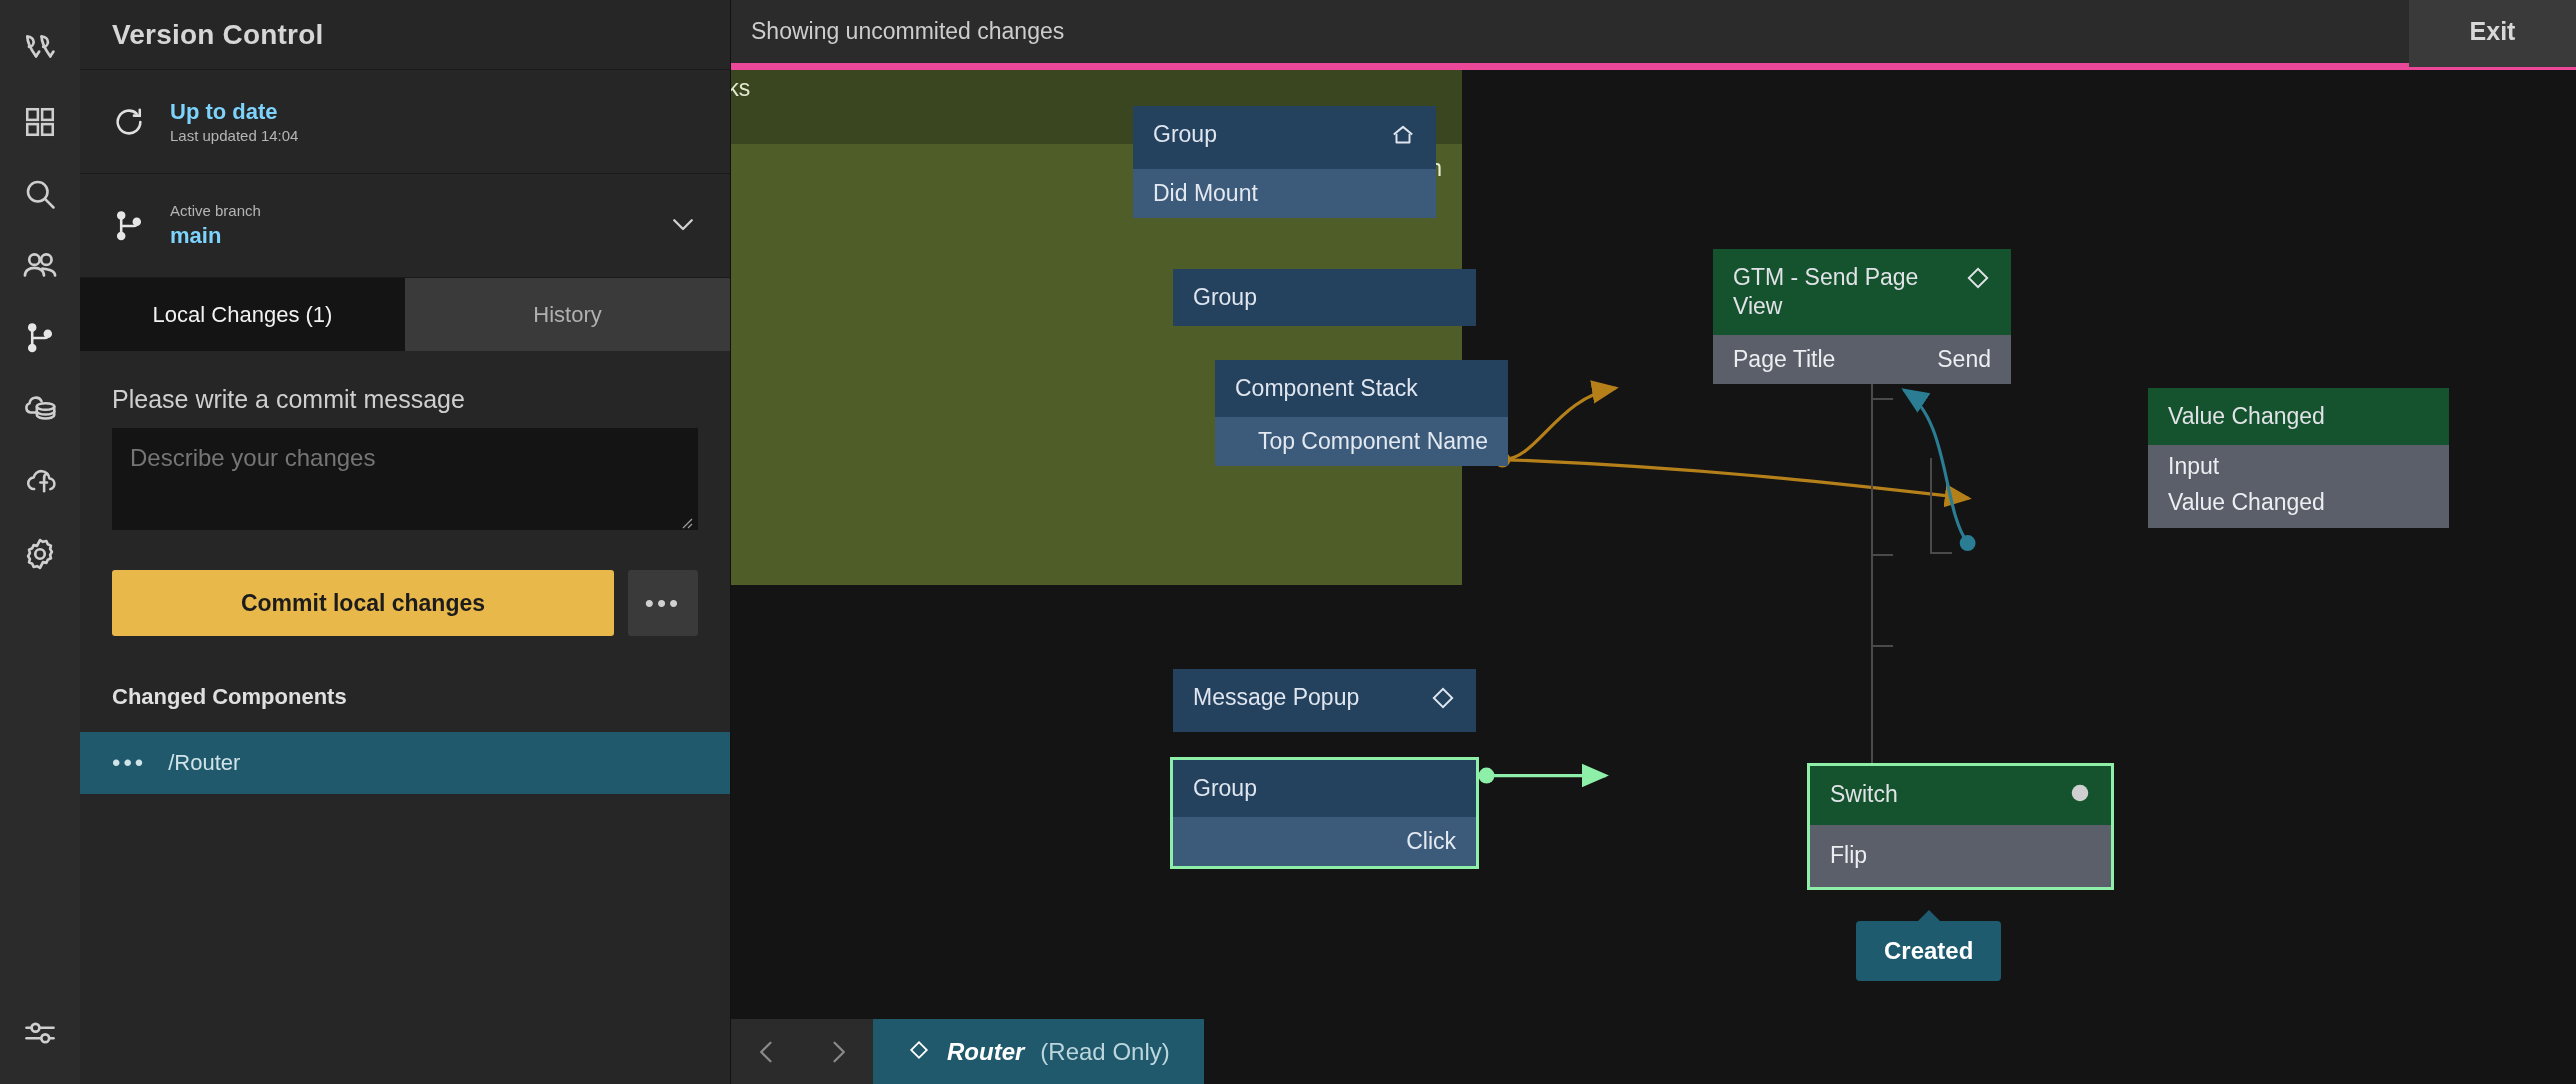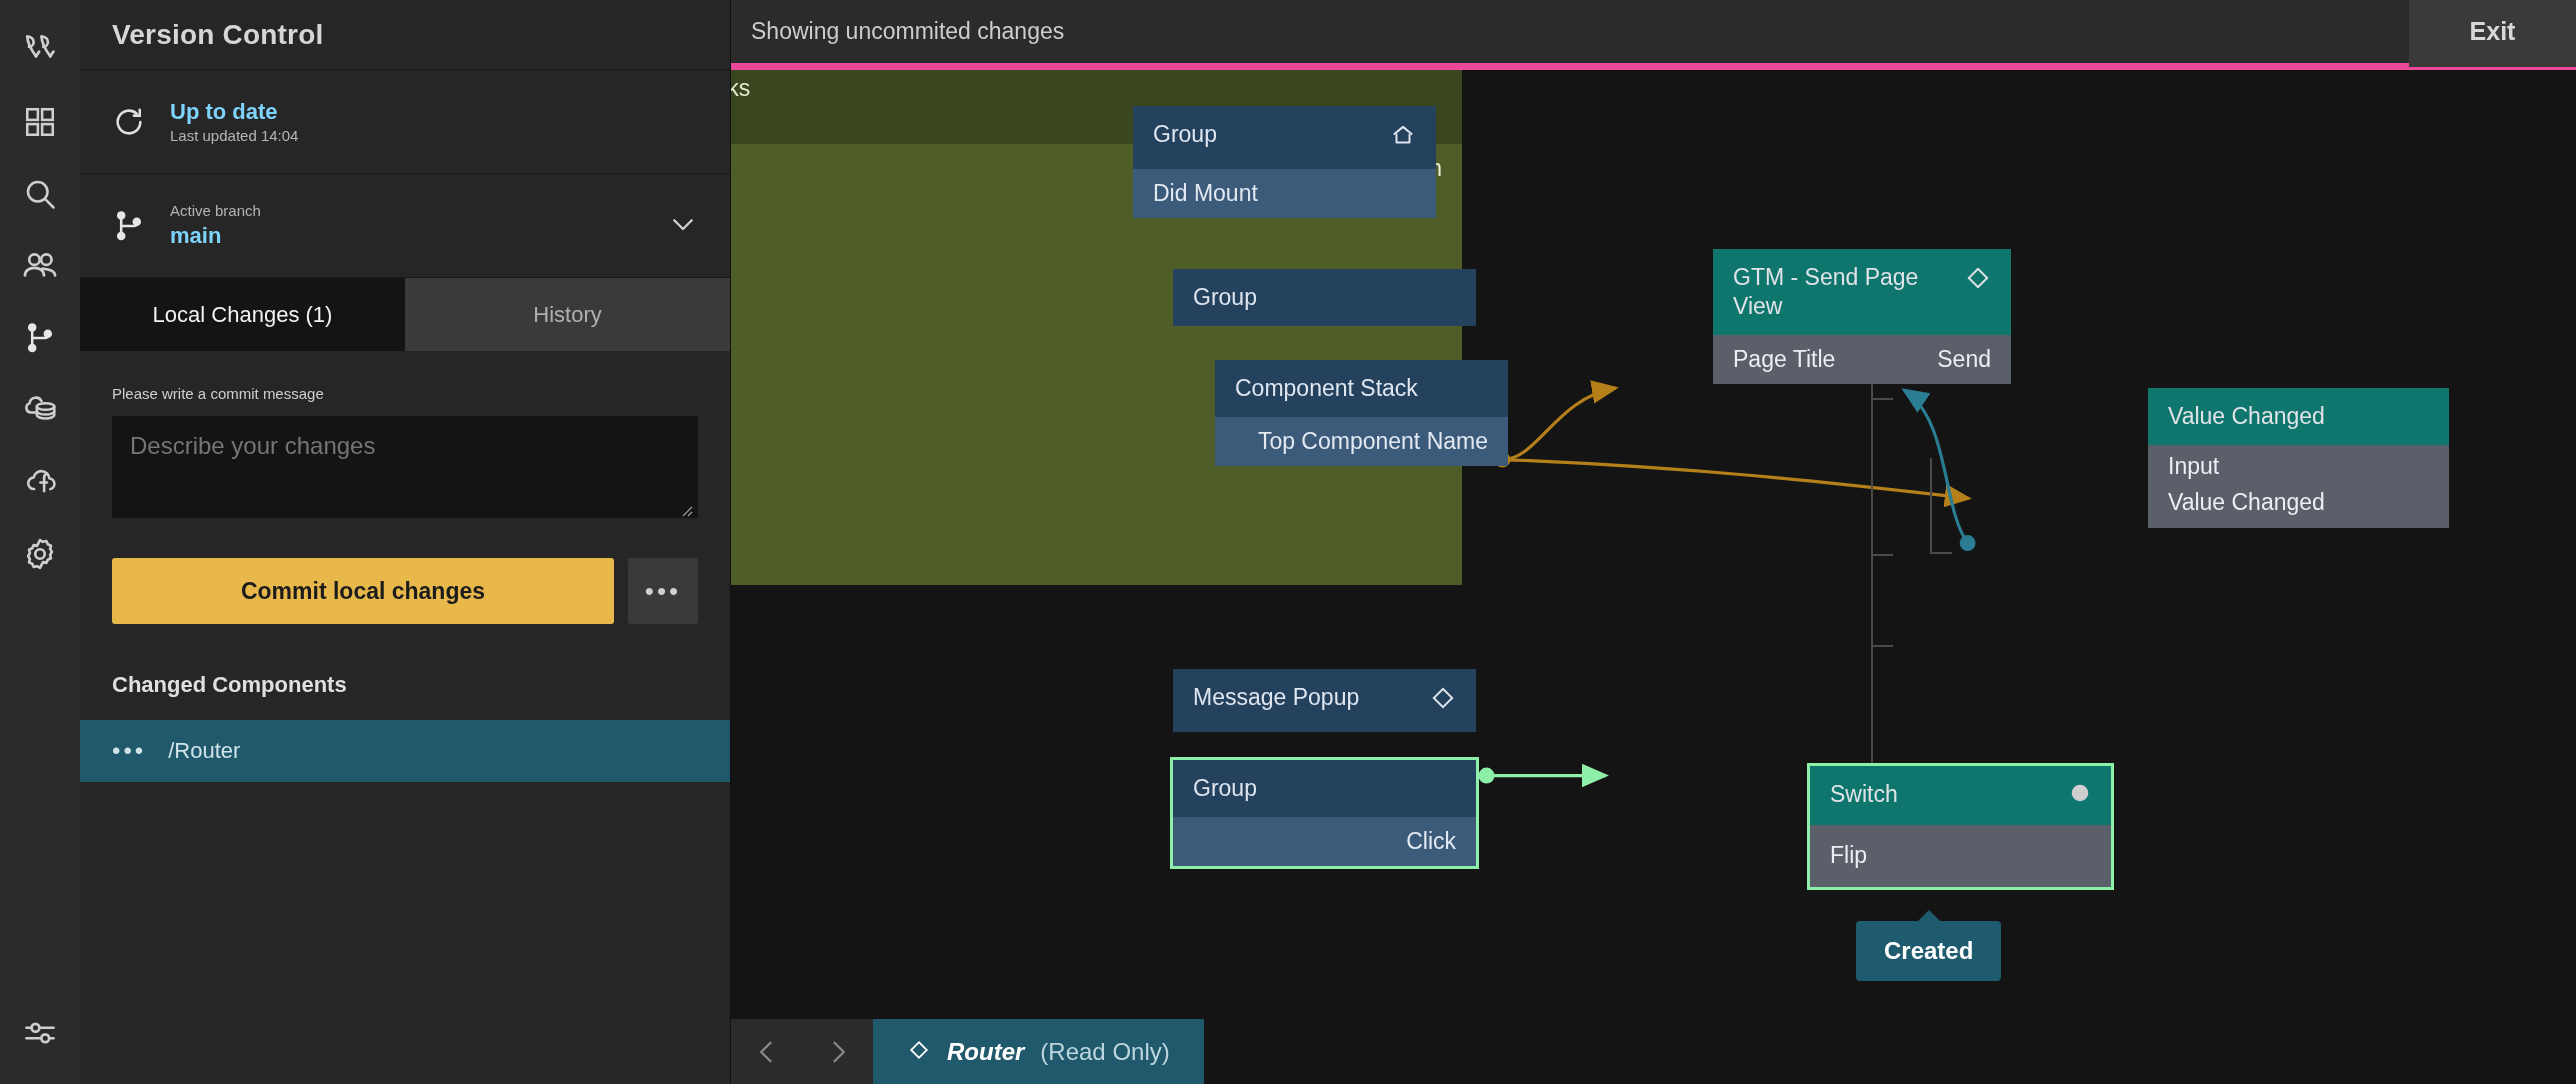--- a/index.html
+++ b/index.html
@@ -63,21 +63,21 @@
   .tabs { display: flex; height: 73px; flex: 0 0 73px; }
   .tab {
     flex: 1 1 50%;
     display: flex; align-items: center; justify-content: center;
     font-size: 22px; cursor: pointer;
   }
   .tab.active { background: #141414; color: #f2f2f2; }
   .tab.inactive { background: #3a3a3a; color: #b0b0b0; }
 
   .vc-body { flex: 1 1 auto; background: #262626; display: flex; flex-direction: column; }
-  .commit-label { color: #cfcfcf; font-size: 15px; padding: 34px 24px 14px 32px; }
+  .commit-label { color: #cfcfcf; font-size: 25px; padding: 34px 24px 14px 32px; }
   .commit-area { padding: 0 32px; }
   .commit-box {
     width: 100%; height: 102px;
     background: #141414; border: none;
     color: #8c8c8c; font-size: 24px;
     font-family: "Liberation Sans", sans-serif;
     padding: 16px 18px; resize: none; outline: none;
     position: relative;
   }
   .commit-wrap { position: relative; }
@@ -143,21 +143,21 @@
   }
   .node .port.out { justify-content: flex-end; }
 
   
   .node.green .hdr { background: #3a4620; color: #e3e9d0; }
   .node.green .body { background: #4f5e28; }
   .node.green .port { color: #e6ecd5; }
   .sub { color: #b9c6a0; font-size: 22px; display:block; }
 
   
-  .node.gray .hdr { background: #0f766e; color: #e1e3e8; }
+  .node.gray .hdr { background: #14532d; color: #e1e3e8; }
   .node.gray .body { background: #5a5f6a; }
   .node.gray .port { color: #eceef1; }
 
   .node.sel { outline: 3px solid #8ef0a8; outline-offset: 0; }
 
   .created-badge {
     position: absolute; background: #1f5b6e; color: #ffffff;
     font-size: 24px; font-weight: bold; padding: 16px 28px; border-radius: 4px;
   }
   .created-badge::before {

